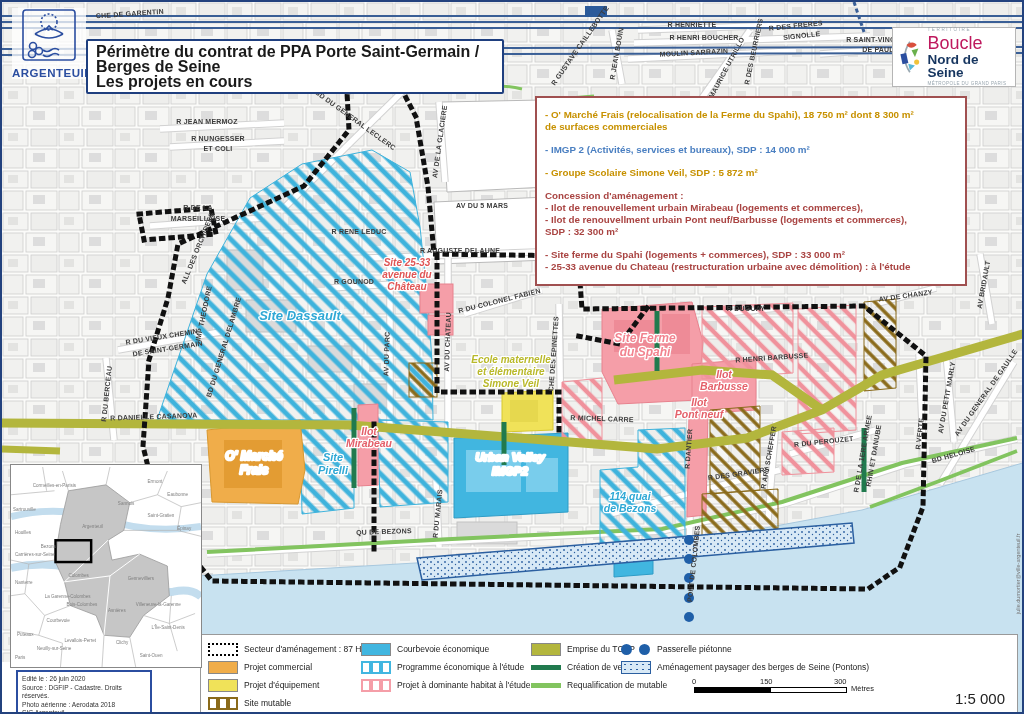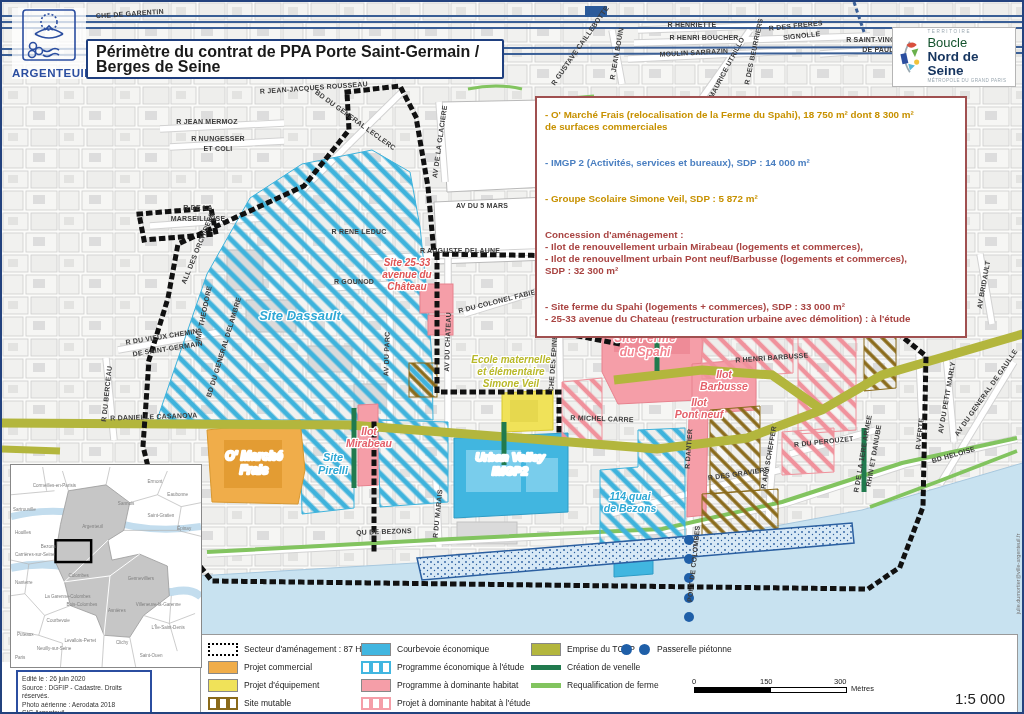--- a/index.html
+++ b/index.html
@@ -18,29 +18,29 @@
   #title-box{position:absolute;left:84px;top:37px;width:398px;background:#fff;border:2px solid #1f3f7f;
              border-radius:2px;padding:3px 8px;font-weight:bold;font-size:16px;line-height:15px;color:#1a1a1a}
   
   #arg-logo{position:absolute;left:10px;top:6px;width:74px;text-align:center;color:#2b4ea0;background:rgba(255,255,255,.75)}
   #arg-name{font-weight:bold;font-size:11.5px;letter-spacing:.5px;margin-top:1px}
   
   #bns-logo{position:absolute;left:890px;top:25px;width:124px;height:60px;background:#fff;border:1px solid #b5b5b5;
             display:flex;align-items:center;gap:4px;padding:2px 5px;box-sizing:border-box}
   #bns-text{line-height:1}
   .bns-terr{font-size:4.6px;color:#9aa7b0;letter-spacing:1.6px}
-  .bns-boucle{font-size:13px;color:#14532d;margin-top:1px}
+  .bns-boucle{font-size:18px;color:#be185d;margin-top:1px}
   .bns-nds{font-size:13.5px;color:#16355f;font-weight:bold;margin-top:1px}
   .bns-metro{font-size:4.6px;color:#9aa7b0;letter-spacing:.4px;margin-top:2px}
 
   
   #projects-box{position:absolute;left:533px;top:94px;width:432px;background:#fff;border:2px solid #a05050;
                 padding:11px 8px;font-size:9.8px;font-weight:bold;line-height:12px;box-sizing:border-box}
   .pl-gold{color:#c79100}.pl-blue{color:#4a7fc1}.pl-red{color:#a94442}
-  .gap{margin-top:24px}
+  .gap{margin-top:11px}
 
   
   #legend-panel{position:absolute;left:198px;top:632px;width:818px;height:80px;background:#fff;border:1px solid #999;
                 font-size:8.5px;color:#222;box-sizing:border-box}
   .lcol{position:absolute;top:5px}
   .litem{display:flex;align-items:center;gap:6px;height:18px;white-space:nowrap}
   .sw{width:30px;height:13px;flex:none;box-sizing:border-box;border:1px solid #888;background:#fff}
   .sw.dashed{border:2.5px dotted #000}
   .sw.orange{background:#f0ad4a}
   .sw.yellow{background:#f0e259}
@@ -299,20 +299,21 @@
           <circle cx="20" cy="43" r="3.5"></circle>
           <circle cx="13" cy="46" r="3.5"></circle>
         <path d="M24,42 q4,3 8,0 q4,-3 8,0 M24,47 q4,3 8,0 q4,-3 8,0"></path>
       </g>
     </svg>
     <div id="arg-name">ARGENTEUIL</div>
   </div>
 
   <div id="title-box">
     <div>Périmètre du contrat de PPA Porte Saint-Germain / Berges de Seine</div>
+    <div>Les projets en cours</div>
   </div>
 
   <div id="bns-logo">
     <svg width="28" height="42" viewBox="0 0 30 40">
       <path d="M14,2 C6,14 6,26 14,38" stroke="#9aa7b0" stroke-width="2" fill="none"></path>
       <path d="M10,6 C14,2 20,2 22,6 C18,10 13,10 10,6 Z" fill="#d94f3d"></path>
       <rect x="4" y="16" width="7" height="12" fill="#2b4ea0" transform="rotate(-12 7 22)"></rect>
       <path d="M16,12 L24,10 L20,20 Z" fill="#6ab04c"></path>
       <circle cx="22" cy="26" r="3" fill="#f0c33c"></circle>
       <path d="M12,28 L20,30 L14,36 Z" fill="#57b8d8"></path>
@@ -373,49 +374,49 @@
       <div class="lcol" style="left: 160px;">
         <div class="litem">
           <div class="sw blue"></div>
           <span>Courbevoie économique</span>
         </div>
         <div class="litem">
           <div class="sw blueh"></div>
           <span>Programme économique à l'étude</span>
         </div>
         <div class="litem">
-          <div class="sw pink"></div>
-          <span>Programme à dominante habitat</span>
-        </div>
-        <div class="litem">
           <div class="sw pinkh"></div>
           <span>Projet à dominante habitat à l'étude</span>
         </div>
       </div>
       <div class="lcol" style="left: 330px;">
         <div class="litem">
           <div class="sw olive"></div>
           <span>Emprise du TCSP</span>
         </div>
         <div class="litem">
           <div class="sw vdark"></div>
           <span>Création de venelle</span>
         </div>
         <div class="litem">
           <div class="sw vlight"></div>
-          <span>Requalification de ferme</span>
+          <span>Requalification de mutable</span>
         </div>
       </div>
       <div class="lcol" style="left: 420px;">
         <div class="litem">
           <div class="sw dots">
             <i></i>
             <i></i>
           </div>
           <span>Passerelle piétonne</span>
+        </div>
+        <div class="litem">
+          <div class="sw pontons"></div>
+          <span>Aménagement paysager des berges de Seine (Pontons)</span>
         </div>
       </div>
     </div>
 
   <div id="inset-box">
     <svg width="190" height="202" viewBox="0 0 192 204">
       <path d="M0,52 Q48,40 95,55 Q140,70 192,62" stroke="#c3ddee" stroke-width="7" fill="none"></path>
       <path d="M0,104 Q45,94 86,112 Q130,133 164,128 Q182,124 192,133" stroke="#c3ddee" stroke-width="8" fill="none"></path>
       <polygon points="58,26 96,20 120,38 114,66 98,76 102,96 130,90 158,102 160,132 134,152 120,174 94,172 86,152 60,142 54,118 44,96 50,60" fill="#c6c6c6" stroke="#999" stroke-width="0.8"></polygon>
       <g stroke="#b5b5b5" stroke-width="0.7" fill="none">

